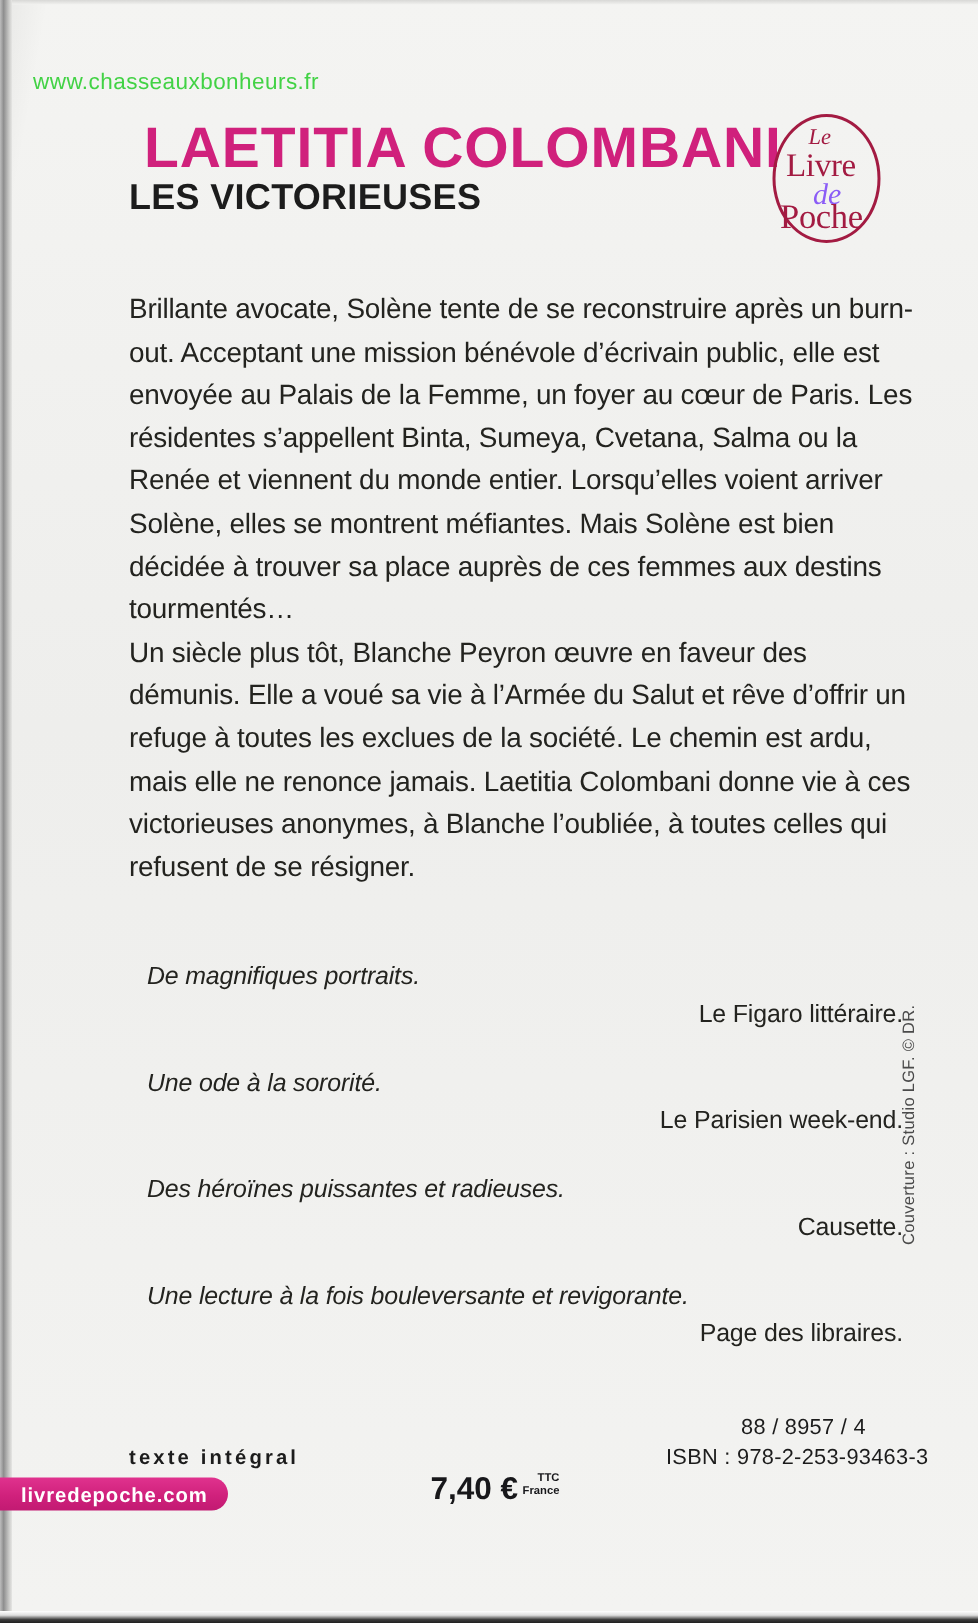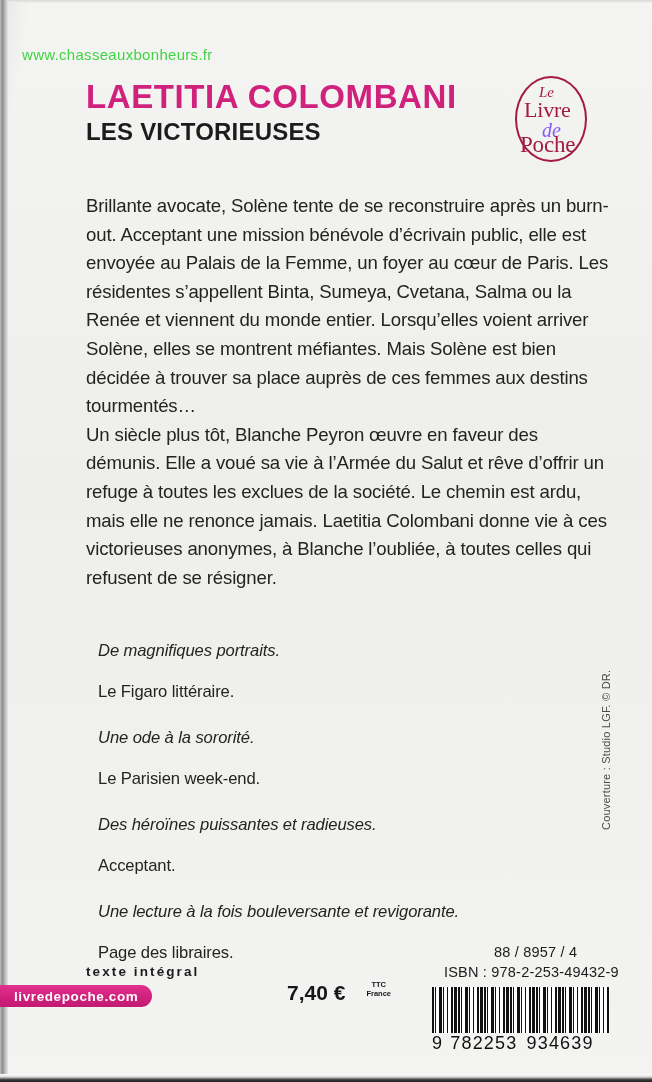--- a/index.html
+++ b/index.html
@@ -58,23 +58,23 @@
   }
 
   
   #header {
     position: absolute;
     left: 0; top: 78px;
     width: 652px;
   }
   #author {
     position: absolute;
-    left: 86px;
+    left: 96px;
     top: 0px;
-    font-size: 33px;
+    font-size: 38px;
     font-weight: bold;
     letter-spacing: 0.6px;
     color: #d0217c;
     white-space: nowrap;
   }
   #title {
     position: absolute;
     left: 86px;
     top: 40px;
     font-size: 24px;
@@ -155,22 +155,22 @@
     font-size: 16.6px;
     color: #23231f;
   }
   .quote-block { margin-bottom: 25px; }
   .quote-text {
     font-style: italic;
     line-height: 21px;
     letter-spacing: -0.1px;
   }
   .quote-source {
-    text-align: left;
-    margin-top: 20px;
+    text-align: right;
+    margin-top: 4px;
     line-height: 21px;
     letter-spacing: -0.1px;
   }
 
   
   #texte-integral {
     position: absolute;
     left: 86px;
     top: 964px;
     font-size: 13.5px;
@@ -199,25 +199,25 @@
     left: 287px;
     top: 981px;
     font-size: 21px;
     font-weight: bold;
     color: #17171a;
     white-space: nowrap;
   }
   #price .ttc {
     display: inline-block;
     vertical-align: top;
-    margin-left: 21px;
+    margin-left: 3px;
     font-size: 7.5px;
     font-weight: bold;
     line-height: 8.5px;
-    text-align: center;
+    text-align: right;
   }
   #ean-code {
     position: absolute;
     left: 494px;
     top: 944px;
     font-size: 14.5px;
     color: #1c1c1c;
     letter-spacing: 0.2px;
   }
   #isbn {
@@ -305,42 +305,38 @@
     <div class="quote-block">
       <div class="quote-text">De magnifiques portraits.</div>
       <div class="quote-source">Le Figaro littéraire.</div>
     </div>
     <div class="quote-block">
       <div class="quote-text">Une ode à la sororité.</div>
       <div class="quote-source">Le Parisien week-end.</div>
     </div>
     <div class="quote-block">
       <div class="quote-text">Des héroïnes puissantes et radieuses.</div>
-      <div class="quote-source">Acceptant.</div>
+      <div class="quote-source">Causette.</div>
     </div>
     <div class="quote-block">
       <div class="quote-text">Une lecture à la fois bouleversante et revigorante.</div>
       <div class="quote-source">Page des libraires.</div>
     </div>
   </div>
 
   <div id="texte-integral">texte intégral</div>
 
   <div id="lp-pill">
     <span>livredepoche.com</span>
   </div>
 
   <div id="price">
     <span>7,40 €</span><span class="ttc"><span>TTC</span><br><span>France</span></span>
   </div>
 
   <div id="ean-code">88 / 8957 / 4</div>
 
-  <div id="isbn">ISBN : 978-2-253-49432-9</div>
-
-  <div id="barcode-wrap">
-    <div id="barcode-bars"></div>
-    <div id="barcode-digits"><span class="lead">9</span><span class="grp">782253</span><span>934639</span></div>
-  </div>
+  <div id="isbn">ISBN : 978-2-253-93463-3</div>
+
 
   <div id="credit">Couverture : Studio LGF. © DR.</div>
 
 </div>
 
 </body></html>

